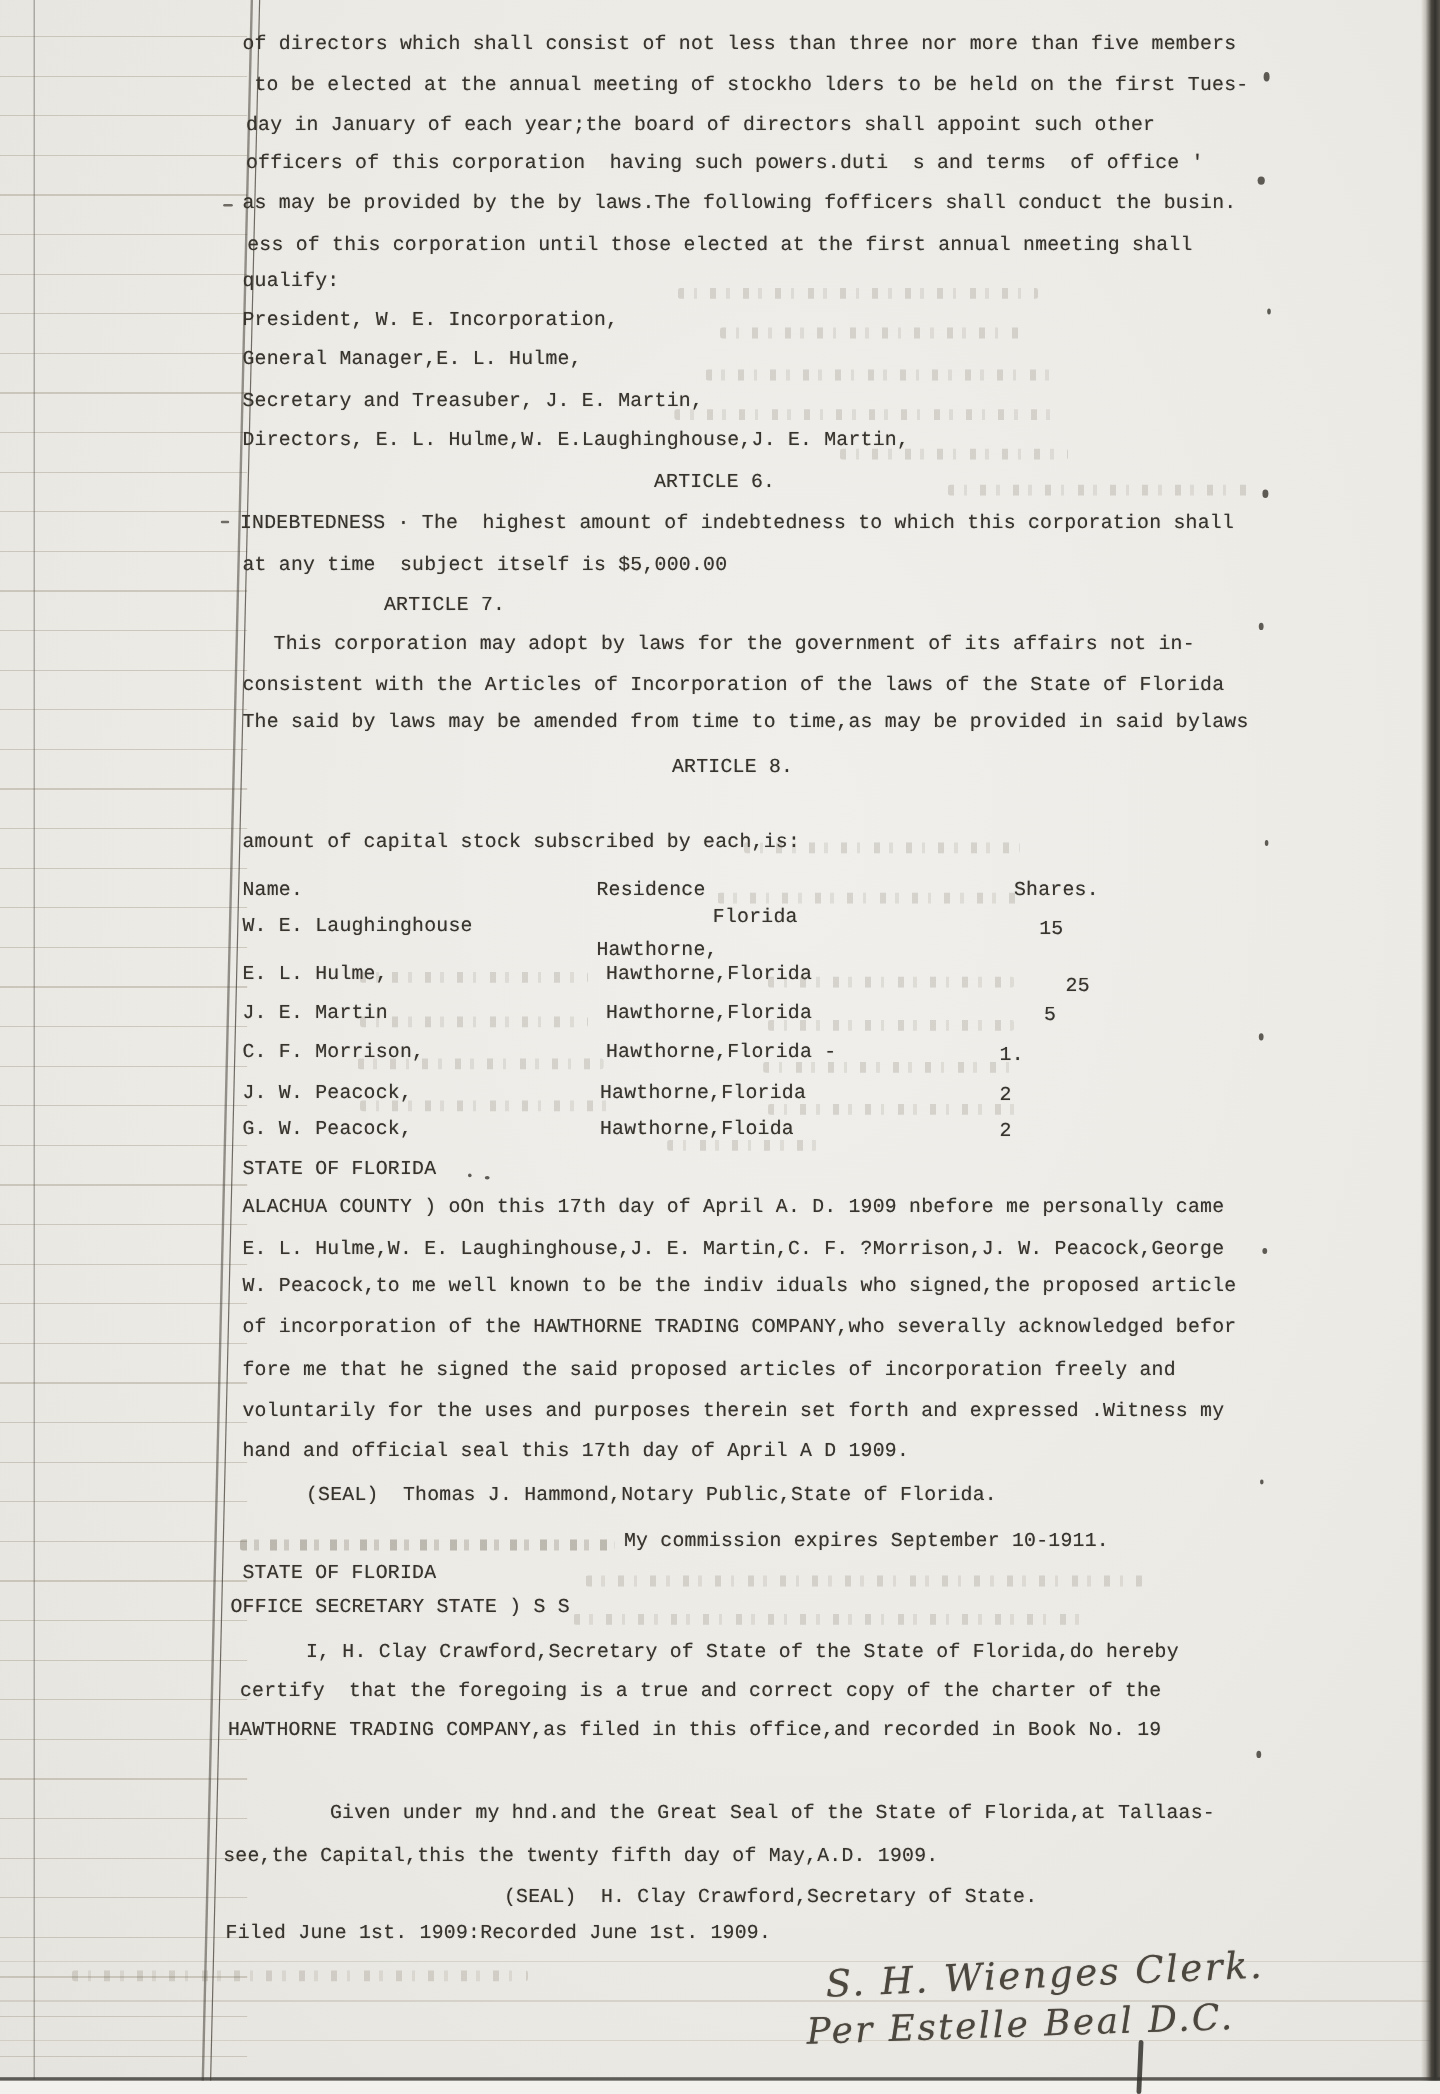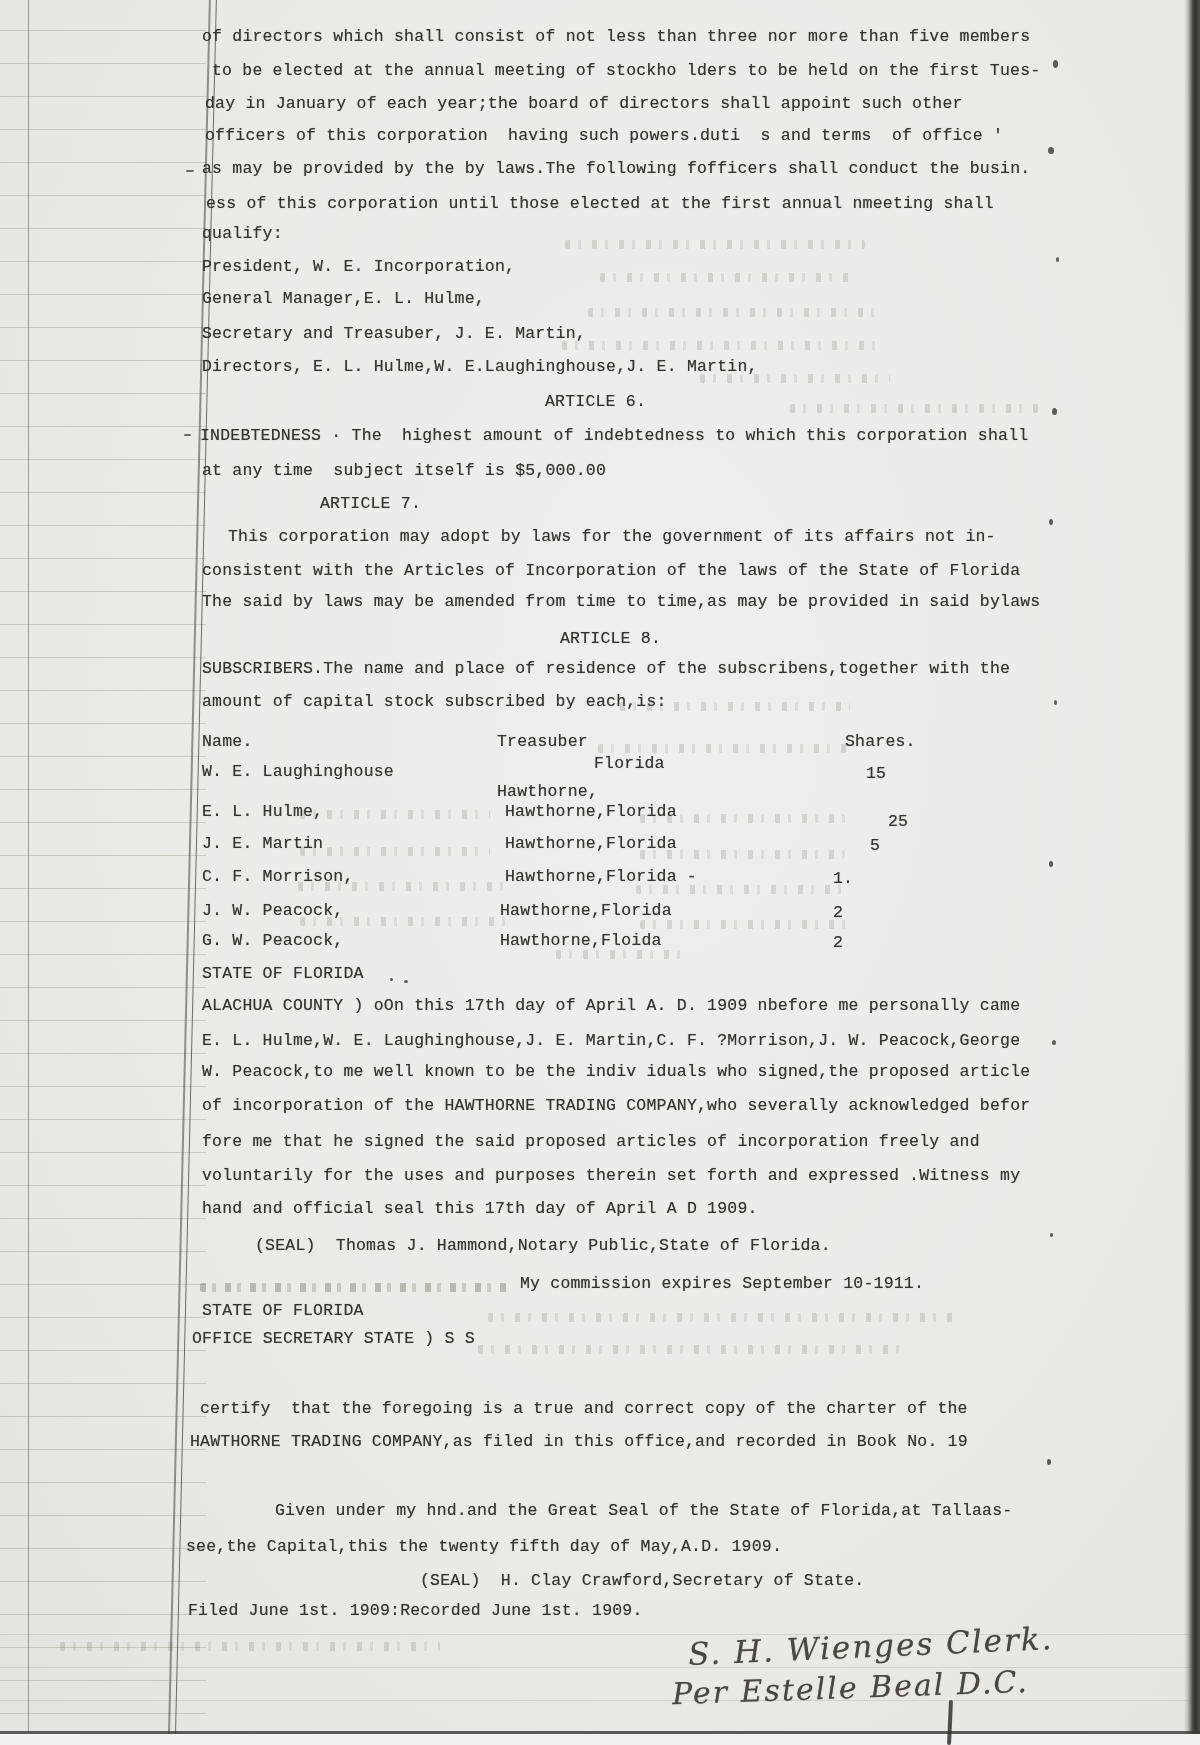--- a/index.html
+++ b/index.html
@@ -85,25 +85,24 @@
   <div class="tl" style="left:545px;top:392px">ARTICLE 6.</div>
   <div class="tl" style="left:200px;top:426px">INDEBTEDNESS · The  highest amount of indebtedness to which this corporation shall</div>
   <div class="tl" style="left:202px;top:461px">at any time  subject itself is $5,000.00</div>
 
   <div class="tl" style="left:320px;top:494px">ARTICLE 7.</div>
   <div class="tl" style="left:228px;top:527px">This corporation may adopt by laws for the government of its affairs not in-</div>
   <div class="tl" style="left:202px;top:561px">consistent with the Articles of Incorporation of the laws of the State of Florida</div>
   <div class="tl" style="left:202px;top:592px">The said by laws may be amended from time to time,as may be provided in said bylaws</div>
 
   <div class="tl" style="left:560px;top:629px">ARTICLE 8.</div>
-  <div class="tl" style="left:202px;top:659px">SUBSCRIBERS.The name and place of residence of the subscribens,together with the</div>
   <div class="tl" style="left:202px;top:692px">amount of capital stock subscribed by each,is:</div>
 
   <div class="tl" style="left:202px;top:732px">Name.</div>
-  <div class="tl" style="left:497px;top:732px">Treasuber</div>
+  <div class="tl" style="left:497px;top:732px">Residence</div>
   <div class="tl" style="left:845px;top:732px">Shares.</div>
 
   <div class="tl" style="left:202px;top:762px">W. E. Laughinghouse</div>
   <div class="tl" style="left:497px;top:782px">Hawthorne,</div>
   <div class="tl" style="left:594px;top:754px">Florida</div>
   <div class="tl" style="left:866px;top:764px">15</div>
 
   <div class="tl" style="left:202px;top:802px">E. L. Hulme,</div>
   <div class="tl" style="left:505px;top:802px">Hawthorne,Florida</div>
   <div class="tl" style="left:888px;top:812px">25</div>
@@ -130,20 +129,21 @@
   <div class="tl" style="left:202px;top:1062px">W. Peacock,to me well known to be the indiv iduals who signed,the proposed article</div>
   <div class="tl" style="left:202px;top:1096px">of incorporation of the HAWTHORNE TRADING COMPANY,who severally acknowledged befor</div>
   <div class="tl" style="left:202px;top:1132px">fore me that he signed the said proposed articles of incorporation freely and</div>
   <div class="tl" style="left:202px;top:1166px">voluntarily for the uses and purposes therein set forth and expressed .Witness my</div>
   <div class="tl" style="left:202px;top:1199px">hand and official seal this 17th day of April A D 1909.</div>
   <div class="tl" style="left:255px;top:1236px">(SEAL)  Thomas J. Hammond,Notary Public,State of Florida.</div>
   <div class="tl" style="left:520px;top:1274px">My commission expires September 10-1911.</div>
 
   <div class="tl" style="left:202px;top:1301px">STATE OF FLORIDA</div>
   <div class="tl" style="left:192px;top:1329px">OFFICE SECRETARY STATE ) S S</div>
+  <div class="tl" style="left:255px;top:1367px">I, H. Clay Crawford,Secretary of State of the State of Florida,do hereby</div>
   <div class="tl" style="left:200px;top:1399px">certify  that the foregoing is a true and correct copy of the charter of the</div>
   <div class="tl" style="left:190px;top:1432px">HAWTHORNE TRADING COMPANY,as filed in this office,and recorded in Book No. 19</div>
 
   <div class="tl" style="left:275px;top:1501px">Given under my hnd.and the Great Seal of the State of Florida,at Tallaas-</div>
   <div class="tl" style="left:186px;top:1537px">see,the Capital,this the twenty fifth day of May,A.D. 1909.</div>
   <div class="tl" style="left:420px;top:1571px">(SEAL)  H. Clay Crawford,Secretary of State.</div>
   <div class="tl" style="left:188px;top:1601px">Filed June 1st. 1909:Recorded June 1st. 1909.</div>
 
   <div class="sig sig1">S. H. Wienges Clerk.</div>
   <div class="sig sig2">Per Estelle Beal D.C.</div>

